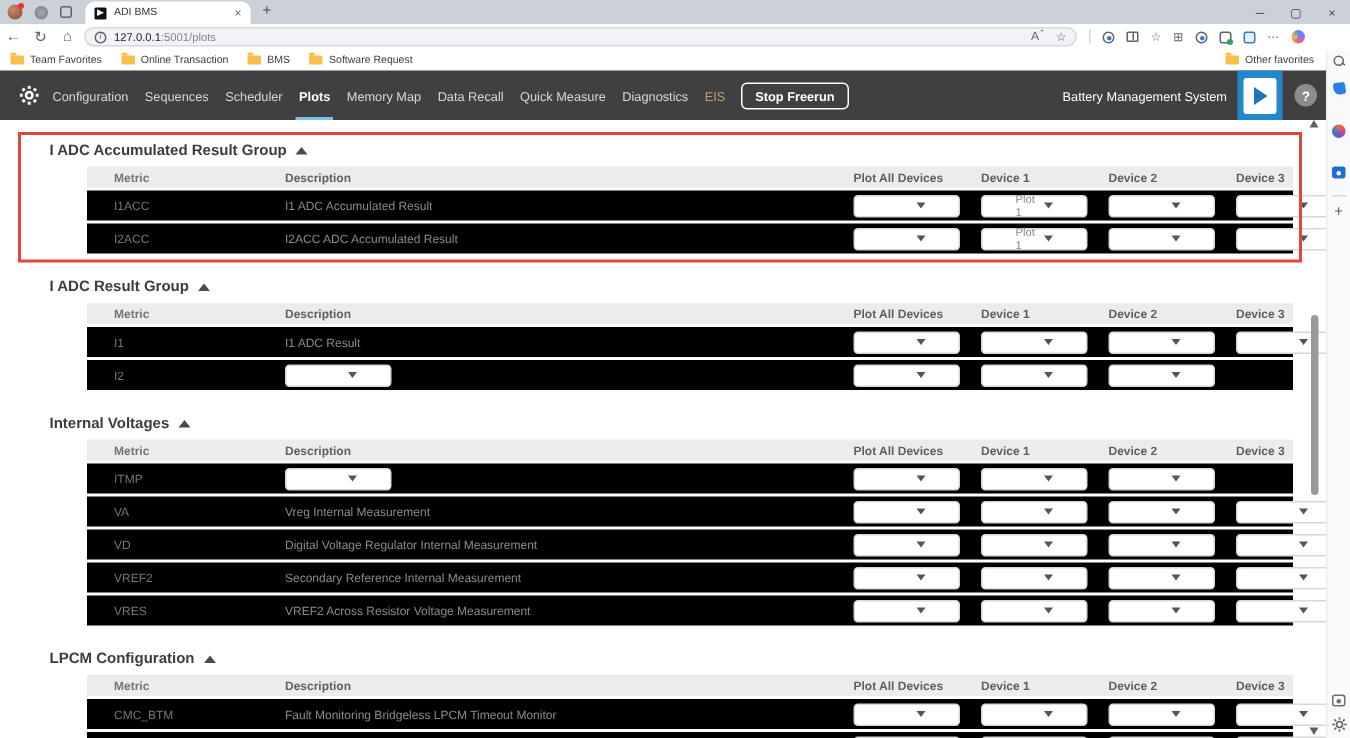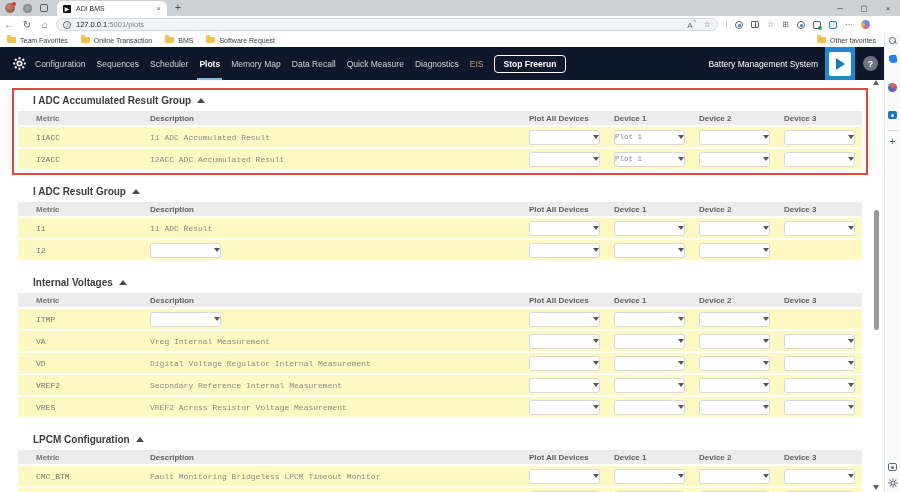--- a/index.html
+++ b/index.html
@@ -61,21 +61,21 @@
   .sb-cam::after { content:""; position:absolute; left:3px; top:2.5px; width:3px; height:3px; border-radius:50%; background:#fff; }
   .sb-div { margin-top:11px; width:10px; height:1px; background:#d9d9d9; }
   .sb-plus { margin-top:6px; font-size:10px; color:#5f6368; line-height:1; }
   .sb-bottom { margin-top:auto; display:flex; flex-direction:column; align-items:center; padding-bottom:2px; }
   .sb-img { width:9px; height:8px; border:1px solid #6a6f75; border-radius:2px; position:relative; }
   .sb-img::after { content:""; position:absolute; left:2px; top:2px; width:3px; height:3px; border-radius:50%; background:#6a6f75; }
   .sb-gear { margin-top:7px; margin-bottom:2px; }
   .sb-gear svg { display:block; }
 
   
-  .appnav { position:absolute; top:47px; left:0; width:884px; height:33px; background:#0f172a; display:flex; align-items:center; padding-left:13px; }
+  .appnav { position:absolute; top:47px; left:0; width:884px; height:33px; background:#404040; display:flex; align-items:center; padding-left:13px; }
   .gear-white { margin-right:9px; display:flex; }
   .nav-items { display:flex; align-items:center; gap:11px; height:100%; }
   .nav-item { position:relative; height:100%; display:flex; align-items:center; font-size:8.5px; color:rgba(255,255,255,0.78); white-space:nowrap; }
   .nav-item.active { color:#fff; font-weight:700; }
   .nav-item.active::after { content:""; position:absolute; left:-2px; right:-2px; bottom:0; height:2px; background:#7fc0e8; }
   .nav-item.disabled { color:#c79b6e; }
   .stop-btn { margin-left:10px; padding:3px 9px; border:1.5px solid #fff; border-radius:4px; color:#fff; font-size:8.5px; font-weight:700; white-space:nowrap; }
   .nav-right { margin-left:auto; display:flex; align-items:center; height:100%; }
   .brand { font-size:8.5px; color:#fff; white-space:nowrap; margin-right:7px; }
   .play-tile { width:30px; height:33px; background:#2287cb; display:flex; align-items:center; justify-content:center; }
@@ -83,26 +83,26 @@
   .play-tri { width:0; height:0; border-left:9px solid #1b78bb; border-top:6px solid transparent; border-bottom:6px solid transparent; }
   .help-circle { margin:0 6px 0 8px; width:15px; height:15px; border-radius:50%; background:rgba(255,255,255,0.4); color:#fff; font-size:9px; font-weight:700; display:flex; align-items:center; justify-content:center; }
 
   
   .content { position:absolute; top:88px; left:0; width:884px; height:412px; background:#fff; padding-top:6px; overflow:hidden; }
   .group { width:844px; margin:0 0 16px 18px; }
   .group.highlighted { outline:2px solid #e2473d; outline-offset:4px; }
   .group-head { display:flex; align-items:center; gap:6px; height:13px; margin-bottom:4px; padding-left:15px; }
   .group-title { font-size:10px; font-weight:700; color:#3d3d3d; white-space:nowrap; }
   .tri-up { width:0; height:0; border-left:4px solid transparent; border-right:4px solid transparent; border-bottom:5px solid #4a4a4a; }
-  .t-header, .t-row { display:grid; grid-template-columns:132px 379px 85px 85px 85px 78px; align-items:center; }
+  .t-header, .t-row { display:grid; grid-template-columns:132px 379px 85px 85px 85px 78px; align-items:center;margin-left:40px; }
   .t-header { height:14px; background:#ececec; font-size:8px; font-weight:700; color:#5f5f5f; }
-  .t-row { height:20px; background:#fef9c3; margin-top:2px; font-size:8px;font-family:Liberation Mono, monospace; }
+  .t-row { height:20px; background:#000000; margin-top:2px; font-size:8px; }
   .c-metric { padding-left:18px; color:#767676; }
   .c-desc { color:#8b8b8b; }
-  .dd { width:71px; height:15px; background:#fff; border:1px solid #d8d8d8; border-radius:3px; display:flex; align-items:center; justify-content:space-between; padding:0 0; font-size:7.5px; color:#8a8a8a; }
+  .dd { width:71px; height:15px; background:#fff; border:1px solid #d8d8d8; border-radius:3px; display:flex; align-items:center; justify-content:space-between; padding:0 22px; font-size:7.5px; color:#8a8a8a; }
   .dd-caret { width:0; height:0; border-left:3px solid transparent; border-right:3px solid transparent; border-top:4px solid #555; }
 
   
   .scrollbar { position:absolute; top:78px; left:872px; width:9px; height:414px; }
   .sc-up { position:absolute; top:2px; left:1px; width:0; height:0; border-left:3.5px solid transparent; border-right:3.5px solid transparent; border-bottom:5px solid #606060; }
   .sc-down { position:absolute; bottom:2px; left:1px; width:0; height:0; border-left:3.5px solid transparent; border-right:3.5px solid transparent; border-top:5px solid #606060; }
   .sc-thumb { position:absolute; top:132px; left:2px; width:5px; height:120px; background:#999; border-radius:3px; }
 </style>
 </head>
 <body>

